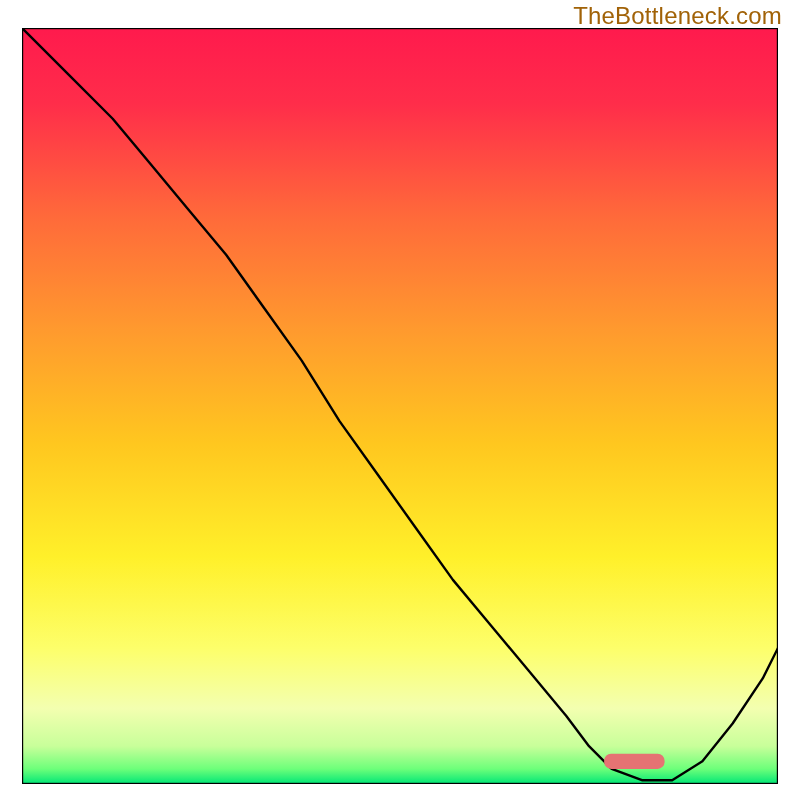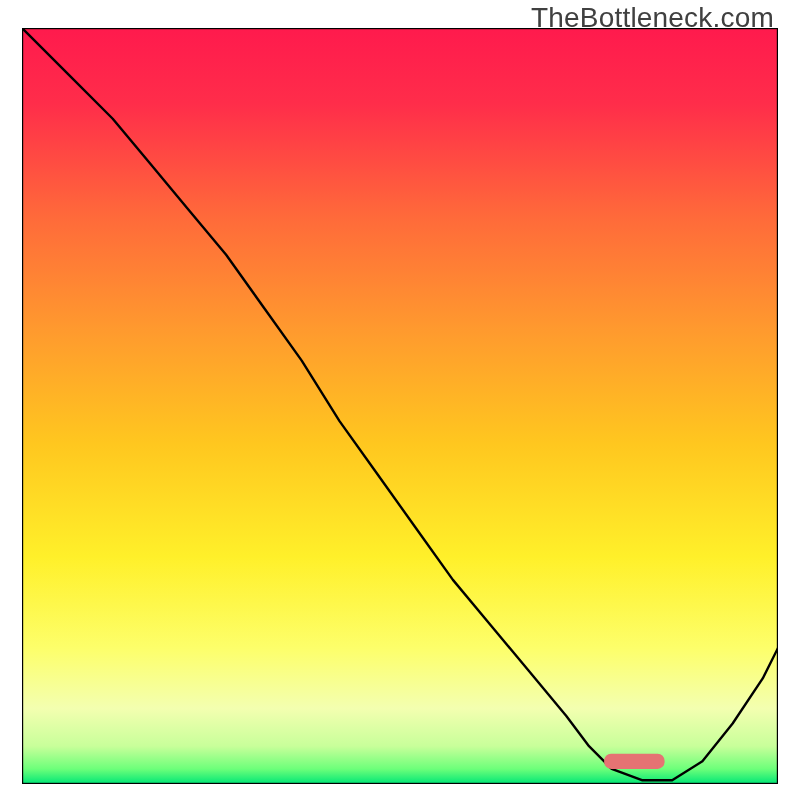--- a/index.html
+++ b/index.html
@@ -11,23 +11,23 @@
     font-family: Arial, Helvetica, sans-serif;
   }
   .container {
     position: relative;
     width: 800px;
     height: 800px;
   }
   .watermark {
     position: absolute;
     top: 2px;
-    right: 26px;
-    color: #404040;
-    font-size: 28px;
+    right: 18px;
+    color: #a16207;
+    font-size: 24px;
     font-weight: 400;
     letter-spacing: 0.2px;
   }
   .plot {
     position: absolute;
     left: 22px;
     top: 28px;
     width: 756px;
     height: 756px;
   }

